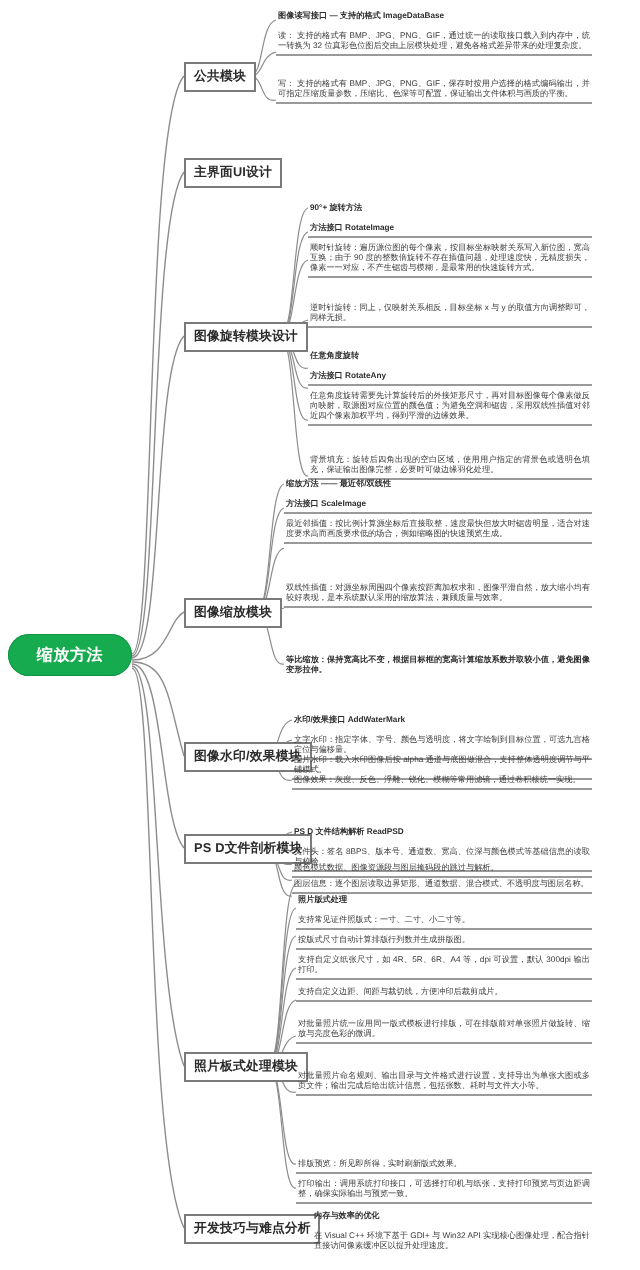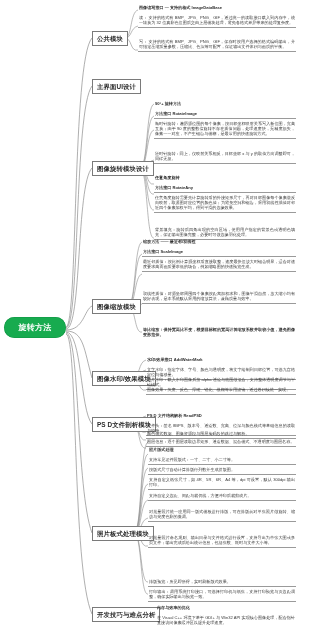--- a/index.html
+++ b/index.html
@@ -113,21 +113,21 @@
       <path d="M134,533 C142,533 140,520 148,518"></path>
       <path d="M134,533 C142,533 140,548 148,546"></path>
       <path d="M134,533 C142,533 140,584 148,582"></path>
       <path d="M134,533 C142,533 140,596 148,594"></path>
 
       <path d="M143,614 C150,614 148,610 156,608"></path>
       <path d="M143,614 C150,614 148,622 156,620"></path>
     </g>
   </svg>
 
-  <div class="root">旋转方法</div>
+  <div class="root">缩放方法</div>
 
   <div class="branch" style="left:92px;top:31px;">公共模块</div>
   <div class="branch" style="left:92px;top:79px;">主界面UI设计</div>
   <div class="branch" style="left:92px;top:161px;">图像旋转模块设计</div>
   <div class="branch" style="left:92px;top:299px;">图像缩放模块</div>
   <div class="branch" style="left:92px;top:371px;">图像水印/效果模块</div>
   <div class="branch" style="left:92px;top:417px;">PS D文件剖析模块</div>
   <div class="branch" style="left:92px;top:526px;">照片板式处理模块</div>
   <div class="branch" style="left:92px;top:607px;">开发技巧与难点分析</div>
 

